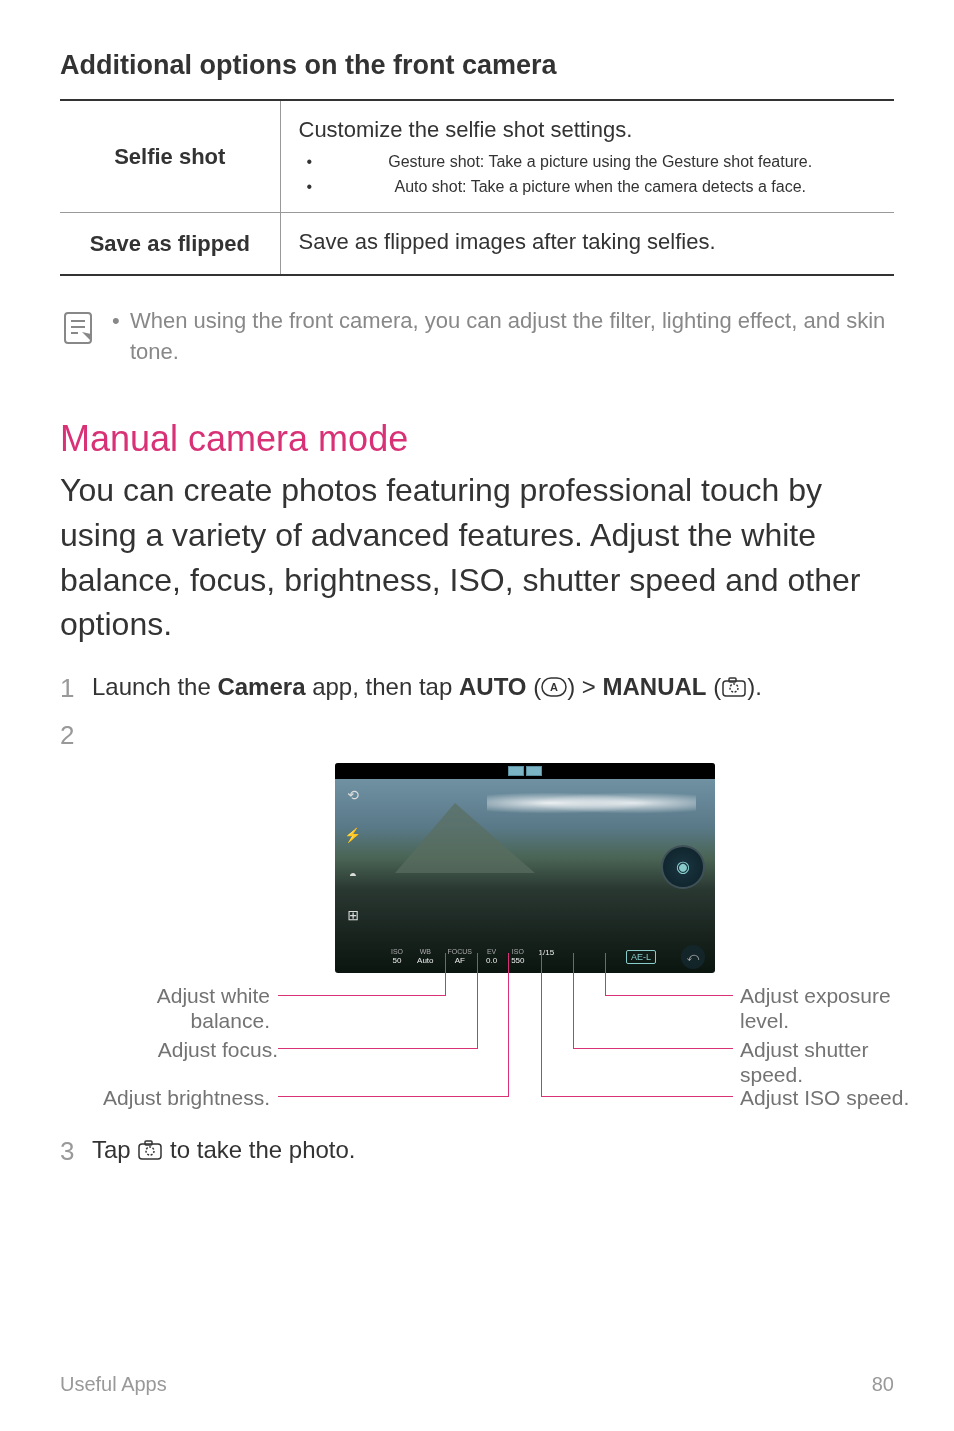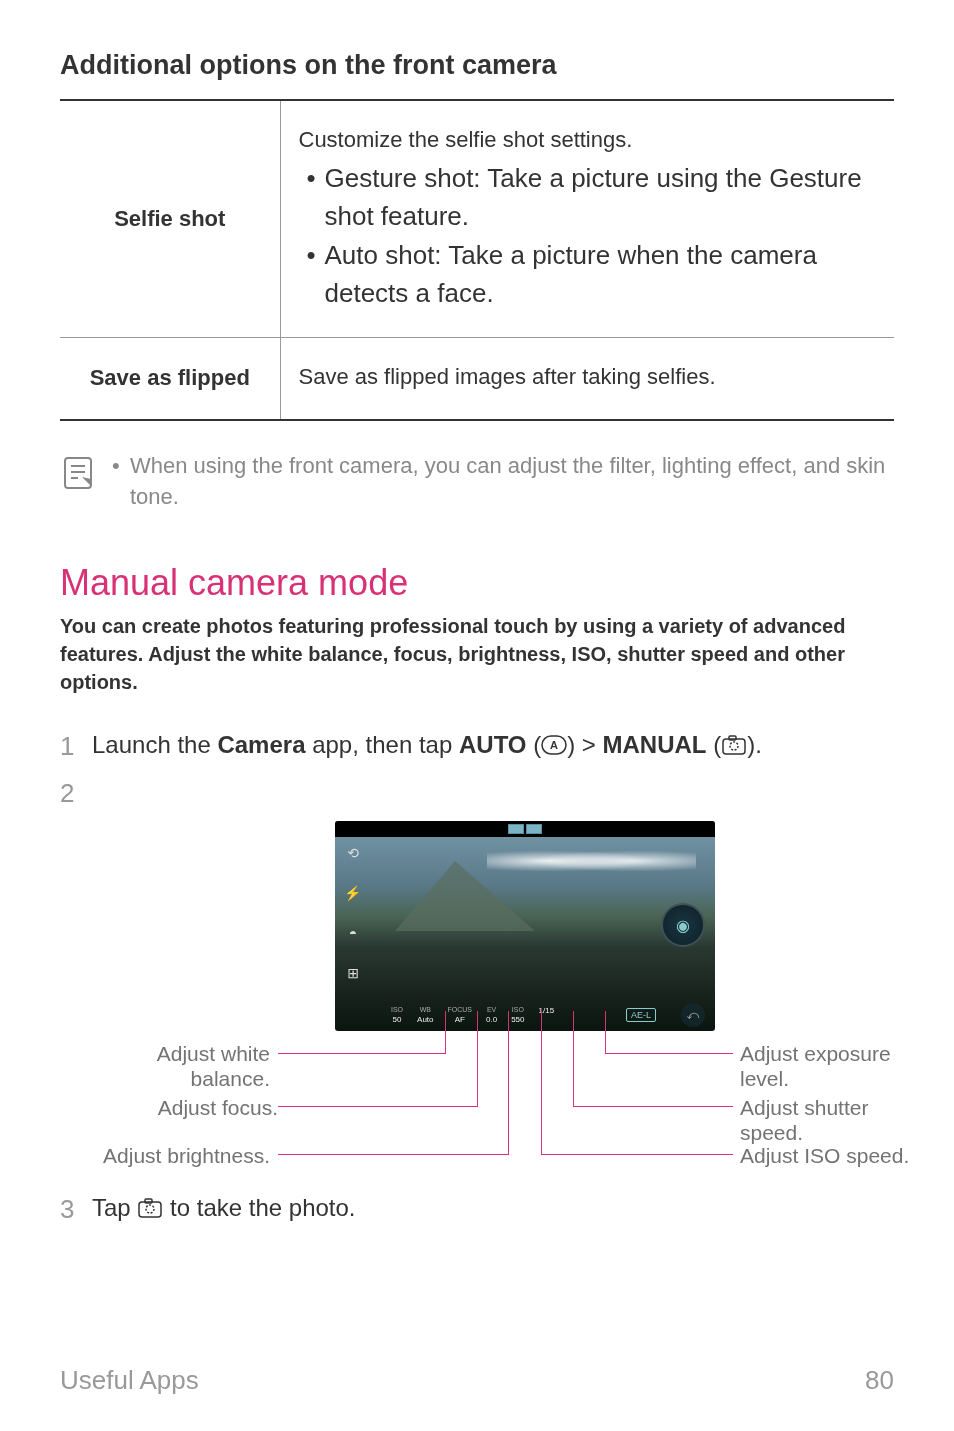--- a/index.html
+++ b/index.html
@@ -23,21 +23,21 @@
       margin-bottom: 18px;
     }
     .options-table {
       width: 100%;
       border-collapse: collapse;
       border-top: 2px solid #333;
       margin-bottom: 30px;
     }
     .options-table td {
       border-bottom: 1px solid #999;
-      padding: 22px 18px;
+      padding: 12px 18px;
       vertical-align: top;
     }
     .options-table tr:last-child td {
       border-bottom: 2px solid #333;
     }
     .options-table td:first-child {
       width: 220px;
       font-weight: 600;
       font-size: 22px;
       vertical-align: middle;
@@ -48,26 +48,27 @@
       font-size: 22px;
       font-weight: 300;
       line-height: 1.5;
       margin-bottom: 4px;
     }
     .cell-bullets {
       list-style: none;
       padding-left: 6px;
     }
     .cell-bullets li {
-      font-size: 26px;
+      font-size: 16px;
       font-weight: 300;
       line-height: 1.45;
       margin-bottom: 2px;
       padding-left: 20px;
       position: relative;
+      text-align: center;
     }
     .cell-bullets li::before {
       content: "•";
       position: absolute;
       left: 2px;
     }
     .note-box {
       display: flex;
       align-items: flex-start;
       gap: 14px;
@@ -95,24 +96,24 @@
       position: absolute;
       left: 2px;
     }
     .page-title {
       font-size: 36px;
       font-weight: 400;
       color: #d83176;
       margin-bottom: 8px;
     }
     .intro-text {
-      font-size: 20px;
-      font-weight: 700;
+      font-size: 32px;
+      font-weight: 400;
       line-height: 1.4;
-      margin-bottom: 32px;
+      margin-bottom: 23px;
     }
     .step-list {
       list-style: none;
       counter-reset: step;
     }
     .step-item {
       display: flex;
       align-items: flex-start;
       gap: 14px;
       margin-bottom: 10px;
@@ -289,21 +290,21 @@
       background: #d83176;
       width: 1px;
     }
     .footer {
       position: absolute;
       bottom: 35px;
       left: 60px;
       right: 60px;
       display: flex;
       justify-content: space-between;
-      font-size: 26px;
+      font-size: 20px;
       font-weight: 300;
       color: #999;
     }
   </style>
 </head>
 <body>
 
 <h2 class="section-heading">Additional options on the front camera</h2>
 
 <table class="options-table">

